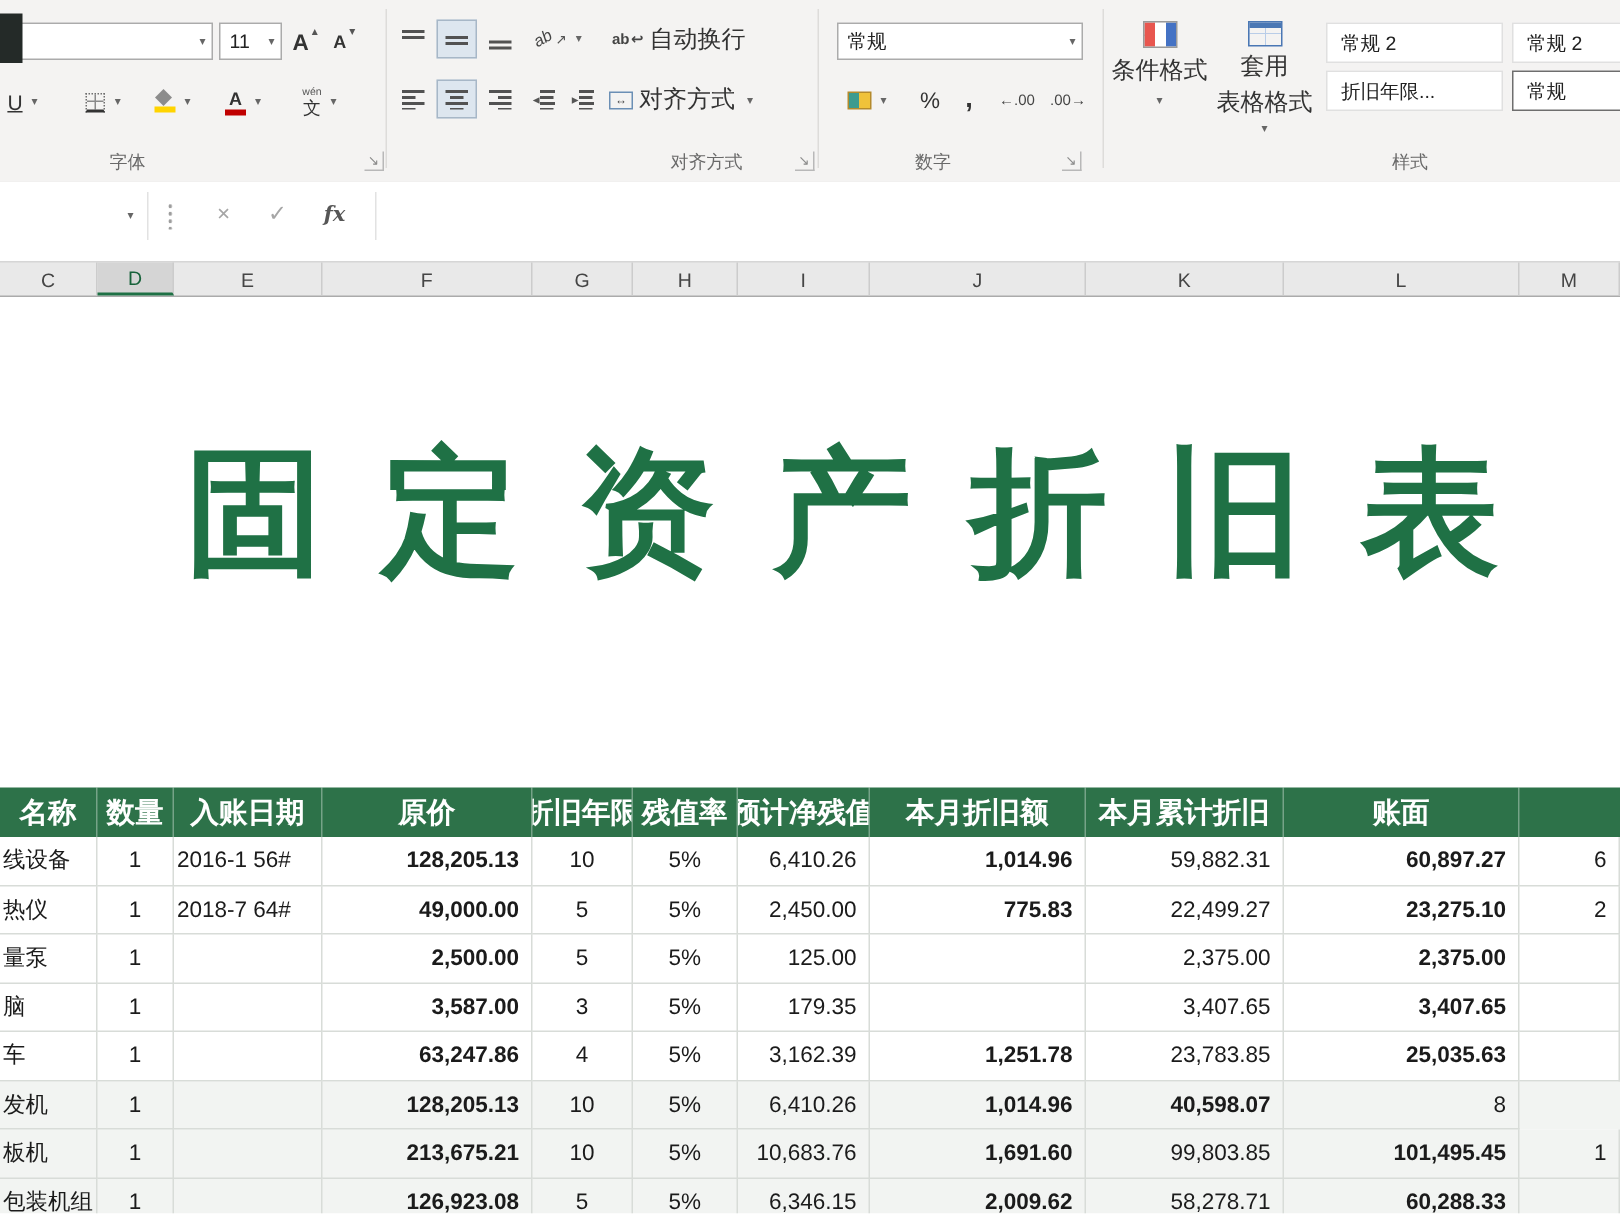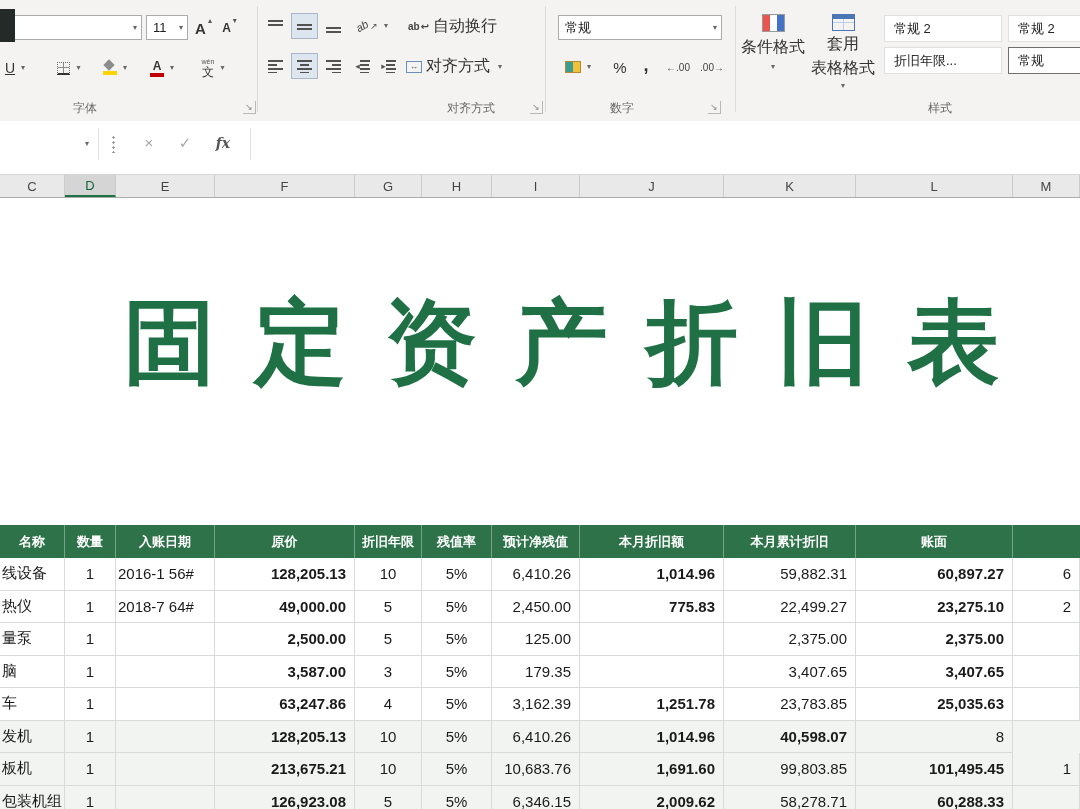--- a/index.html
+++ b/index.html
@@ -72,21 +72,21 @@
   
   #colstrip{position:absolute;left:0;top:174px;width:1080px;height:24px;background:#e9e9e9;border-top:1px solid #d6d6d6;border-bottom:1px solid #ababab;box-sizing:border-box;display:grid;grid-template-columns:var(--cols);}
   .colh{display:flex;align-items:center;justify-content:center;font-size:13px;color:#454545;border-right:1px solid #cccccc;box-sizing:border-box;}
   .colh.colh-sel{background:#d5d5d5;border-bottom:2px solid #1e7145;color:#17623a;}
 
   
   #sheet{position:absolute;left:0;top:198px;width:1080px;height:611px;background:#fff;overflow:hidden;}
   #title{position:absolute;left:0;right:0;top:92px;text-align:center;font-size:92px;font-weight:bold;color:#1f7145;letter-spacing:0.42em;padding-left:0.42em;white-space:nowrap;line-height:1.15;margin-left:43px;}
   #table{position:absolute;left:0;top:327px;width:1080px;}
   #t-head{display:grid;grid-template-columns:var(--cols);height:33px;background:#2d7249;}
-  .th{display:flex;align-items:center;justify-content:center;color:#ffffff;font-weight:bold;font-size:13px;border-right:1px solid rgba(255,255,255,.35);box-sizing:border-box;white-space:nowrap;overflow:hidden;}
+  .th{display:flex;align-items:center;justify-content:center;color:#ffffff;font-weight:bold;font-size:19px;border-right:1px solid rgba(255,255,255,.35);box-sizing:border-box;white-space:nowrap;overflow:hidden;}
   .t-row{display:grid;grid-template-columns:var(--cols);height:32.5px;background:#fff;}
   .t-row.shaded{background:#f2f4f2;}
   .td{display:flex;align-items:center;font-size:15px;color:#1b1b1b;border-right:1px solid #d8dcd8;border-bottom:1px solid #d8dcd8;box-sizing:border-box;padding:0 8px;white-space:nowrap;overflow:hidden;}
   .td.a-left{justify-content:flex-start;padding-left:2px;}
   .td.a-center{justify-content:center;padding:0;}
   .td.a-right{justify-content:flex-end;}
   .td.b{font-weight:bold;}
 </style>
 </head>
 <body>

